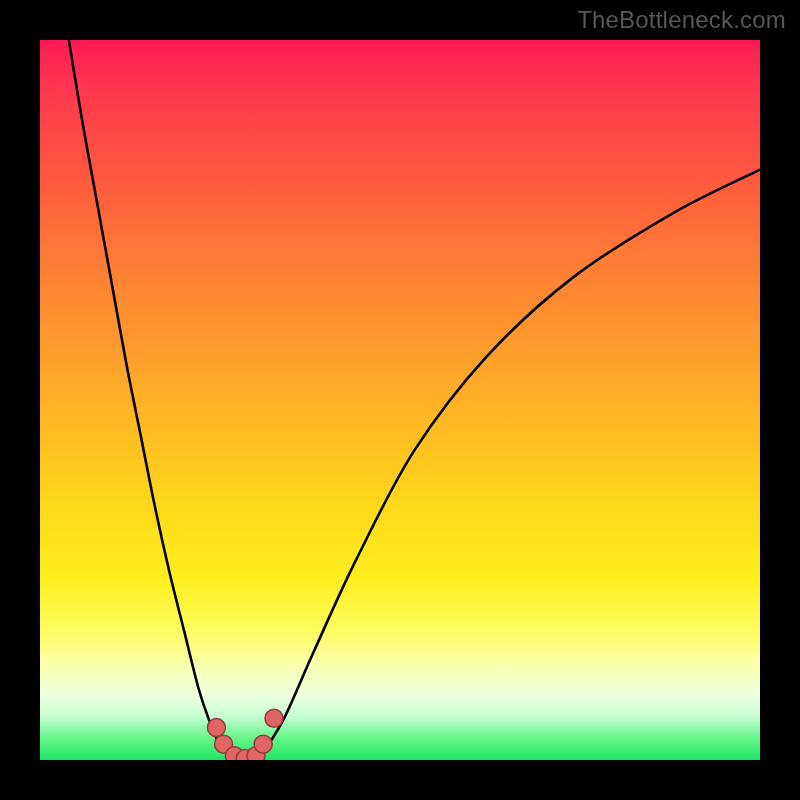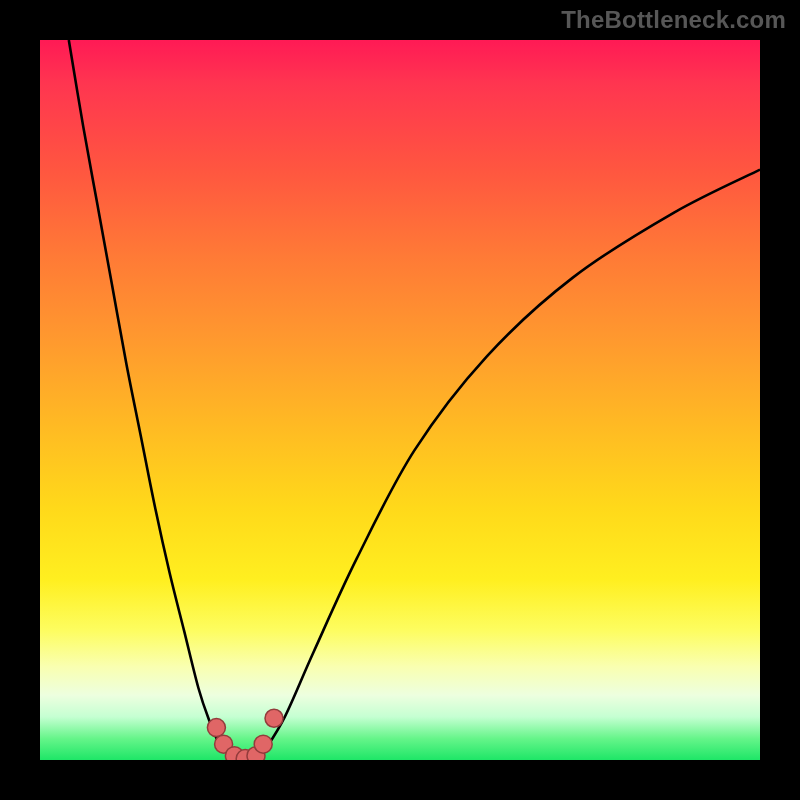--- a/index.html
+++ b/index.html
@@ -41,21 +41,21 @@
       #66f58a 97%,
       #1ee667 100%);
   }
   .watermark {
     position: absolute;
     top: 6px;
     right: 14px;
     color: #575757;
     font-size: 24px;
     letter-spacing: 0.2px;
-    font-weight: 700;
+    font-weight: 400;
   }
   svg.curve {
     position: absolute;
     left: 0;
     top: 0;
     width: 720px;
     height: 720px;
   }
 </style>
 </head>

